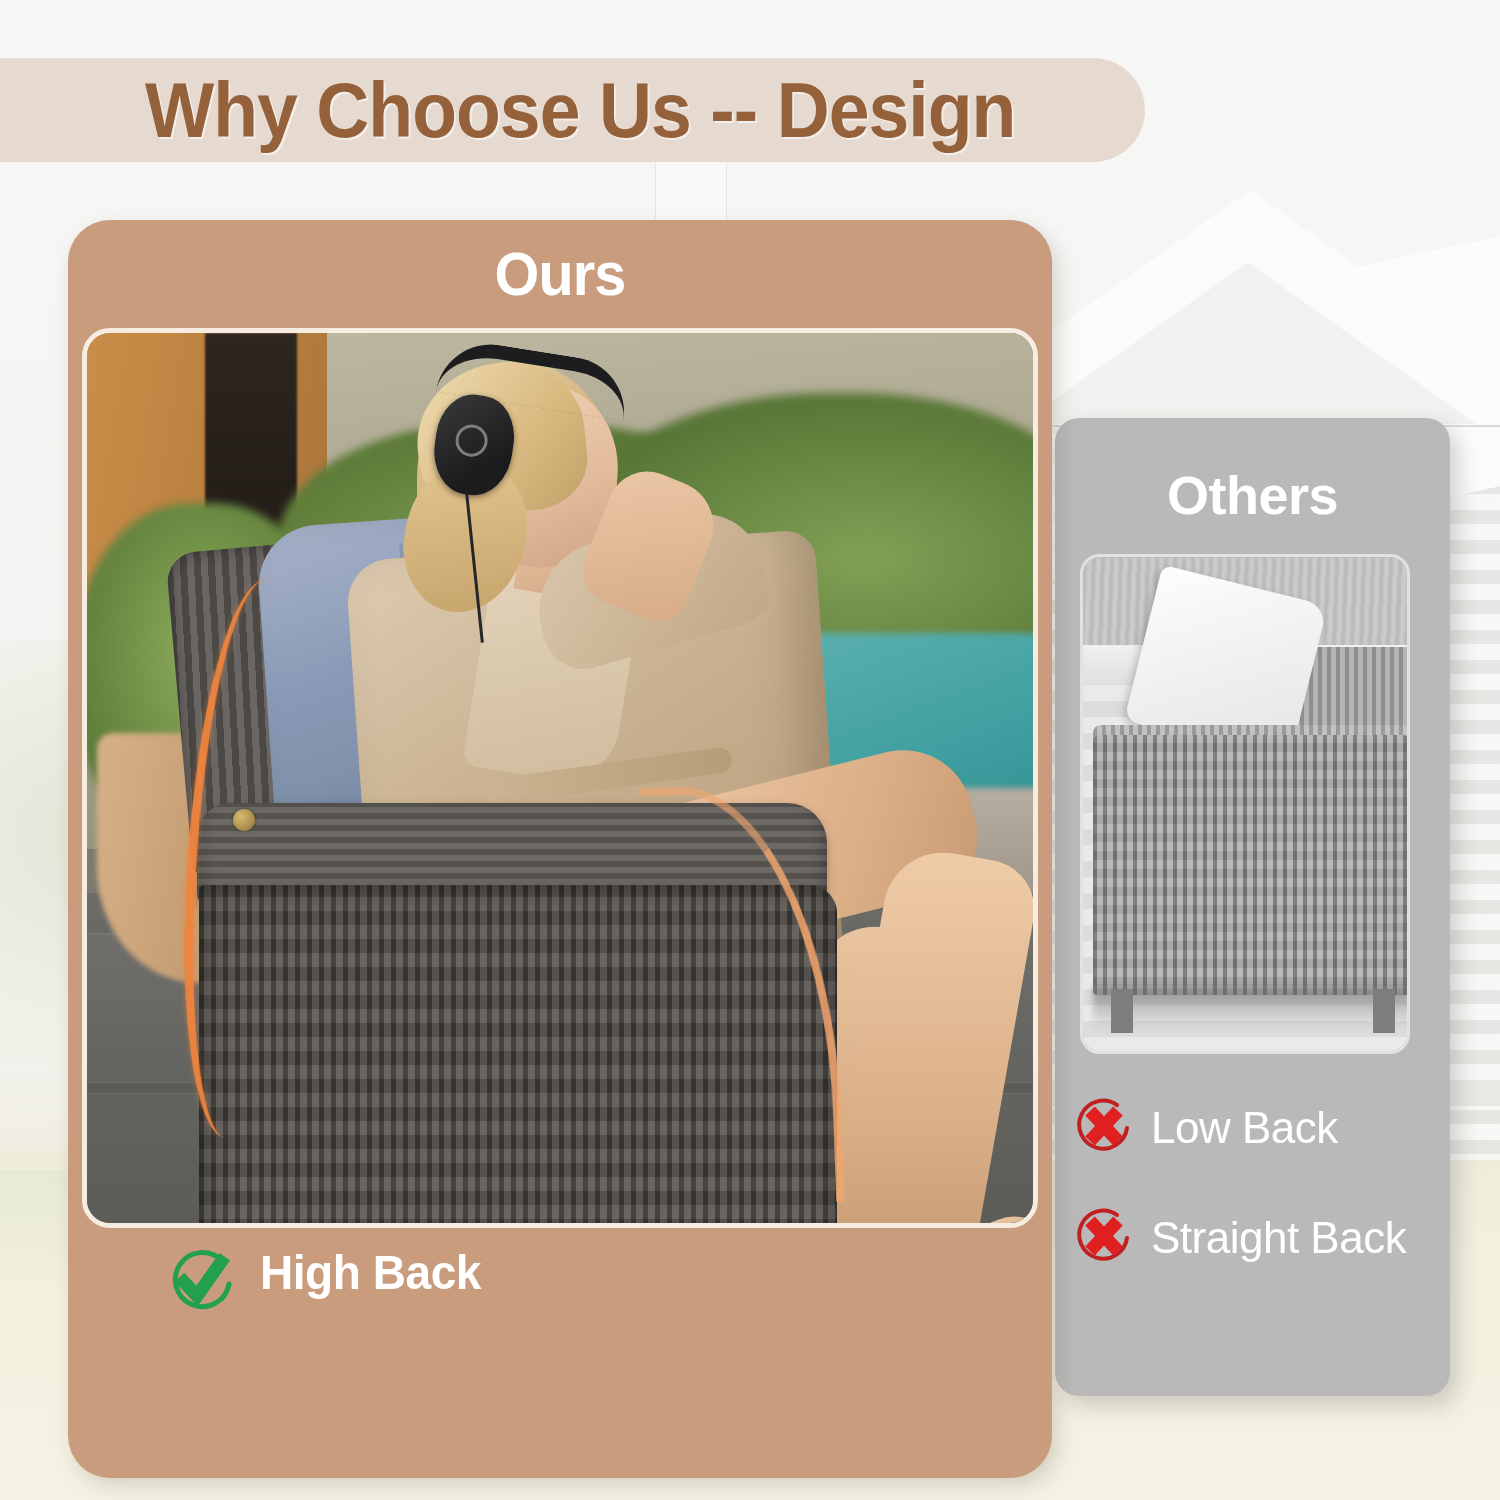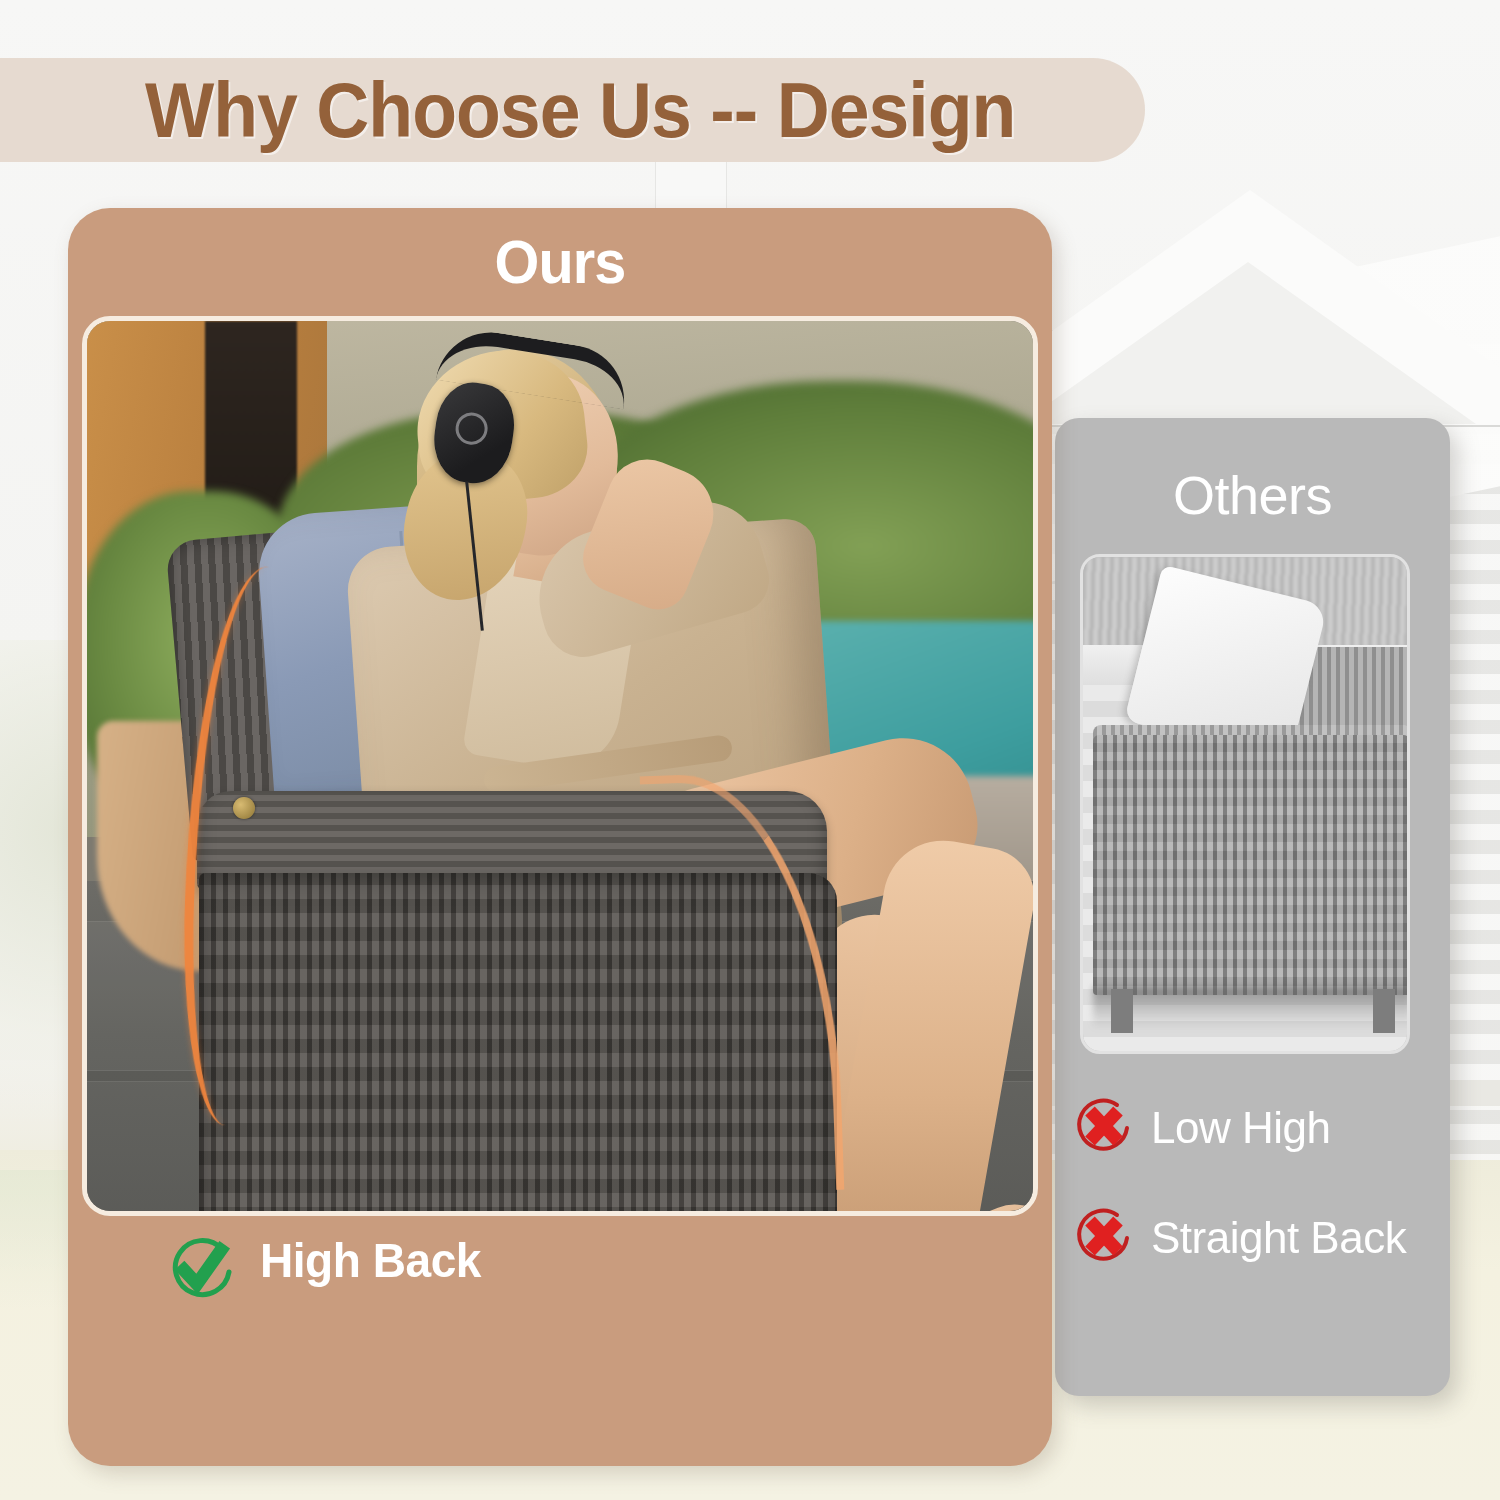--- a/index.html
+++ b/index.html
@@ -88,21 +88,21 @@
     color:#94613a;
     letter-spacing:-1px;
     transform:scaleX(.94);
     text-shadow:2px 2px 0 rgba(255,255,255,.55);
     white-space:nowrap;
     padding-left:28px;
   }
 
   
   #ours-panel {
-    position:absolute; left:68px; top:208px;
+    position:absolute; left:68px; top:220px;
     width:984px; height:1258px;
     background:#c99c7e;
     border-radius:42px;
     box-shadow:6px 8px 20px rgba(110,90,75,.22);
     z-index:5;
   }
   #ours-title {
     position:absolute; top:18px; left:0; width:100%;
     text-align:center;
     font-size:62px; font-weight:700; color:#ffffff;
@@ -362,21 +362,21 @@
     position:absolute; left:1055px; top:418px;
     width:395px; height:978px;
     background:#b9b9b9;
     border-radius:24px;
     box-shadow:8px 10px 22px rgba(120,118,112,.32);
     z-index:4;
   }
   #others-title {
     position:absolute; top:46px; left:0; width:100%;
     text-align:center;
-    font-size:54px; font-weight:400; color:#ffffff;
+    font-size:54px; font-weight:700; color:#ffffff;
     letter-spacing:-.5px;
   }
   #others-photo {
     position:absolute; left:25px; top:136px;
     width:330px; height:500px;
     border-radius:20px;
     border:3px solid #e2e2e2;
     overflow:hidden;
     background:#bcbcbc;
     filter:grayscale(1);
@@ -551,21 +551,21 @@
   <div id="others-list">
 
     <div class="bullet-o">
       <span class="icon-x">
         <svg viewBox="0 0 64 64" width="64" height="64">
           <path d="M44 9 A24 24 0 1 0 54 32" fill="none" stroke="#c02020" stroke-width="4" stroke-linecap="round"></path>
           <path d="M17 15 L45 45" stroke="#e02020" stroke-width="13" stroke-linecap="butt"></path>
           <path d="M45 15 L17 45" stroke="#e02020" stroke-width="13" stroke-linecap="butt"></path>
         </svg>
       </span>
-      <span class="bullet-label-o">Low High</span>
+      <span class="bullet-label-o">Low Back</span>
     </div>
 
     <div class="bullet-o">
       <span class="icon-x">
         <svg viewBox="0 0 64 64" width="64" height="64">
           <path d="M44 9 A24 24 0 1 0 54 32" fill="none" stroke="#c02020" stroke-width="4" stroke-linecap="round"></path>
           <path d="M17 15 L45 45" stroke="#e02020" stroke-width="13" stroke-linecap="butt"></path>
           <path d="M45 15 L17 45" stroke="#e02020" stroke-width="13" stroke-linecap="butt"></path>
         </svg>
       </span>

